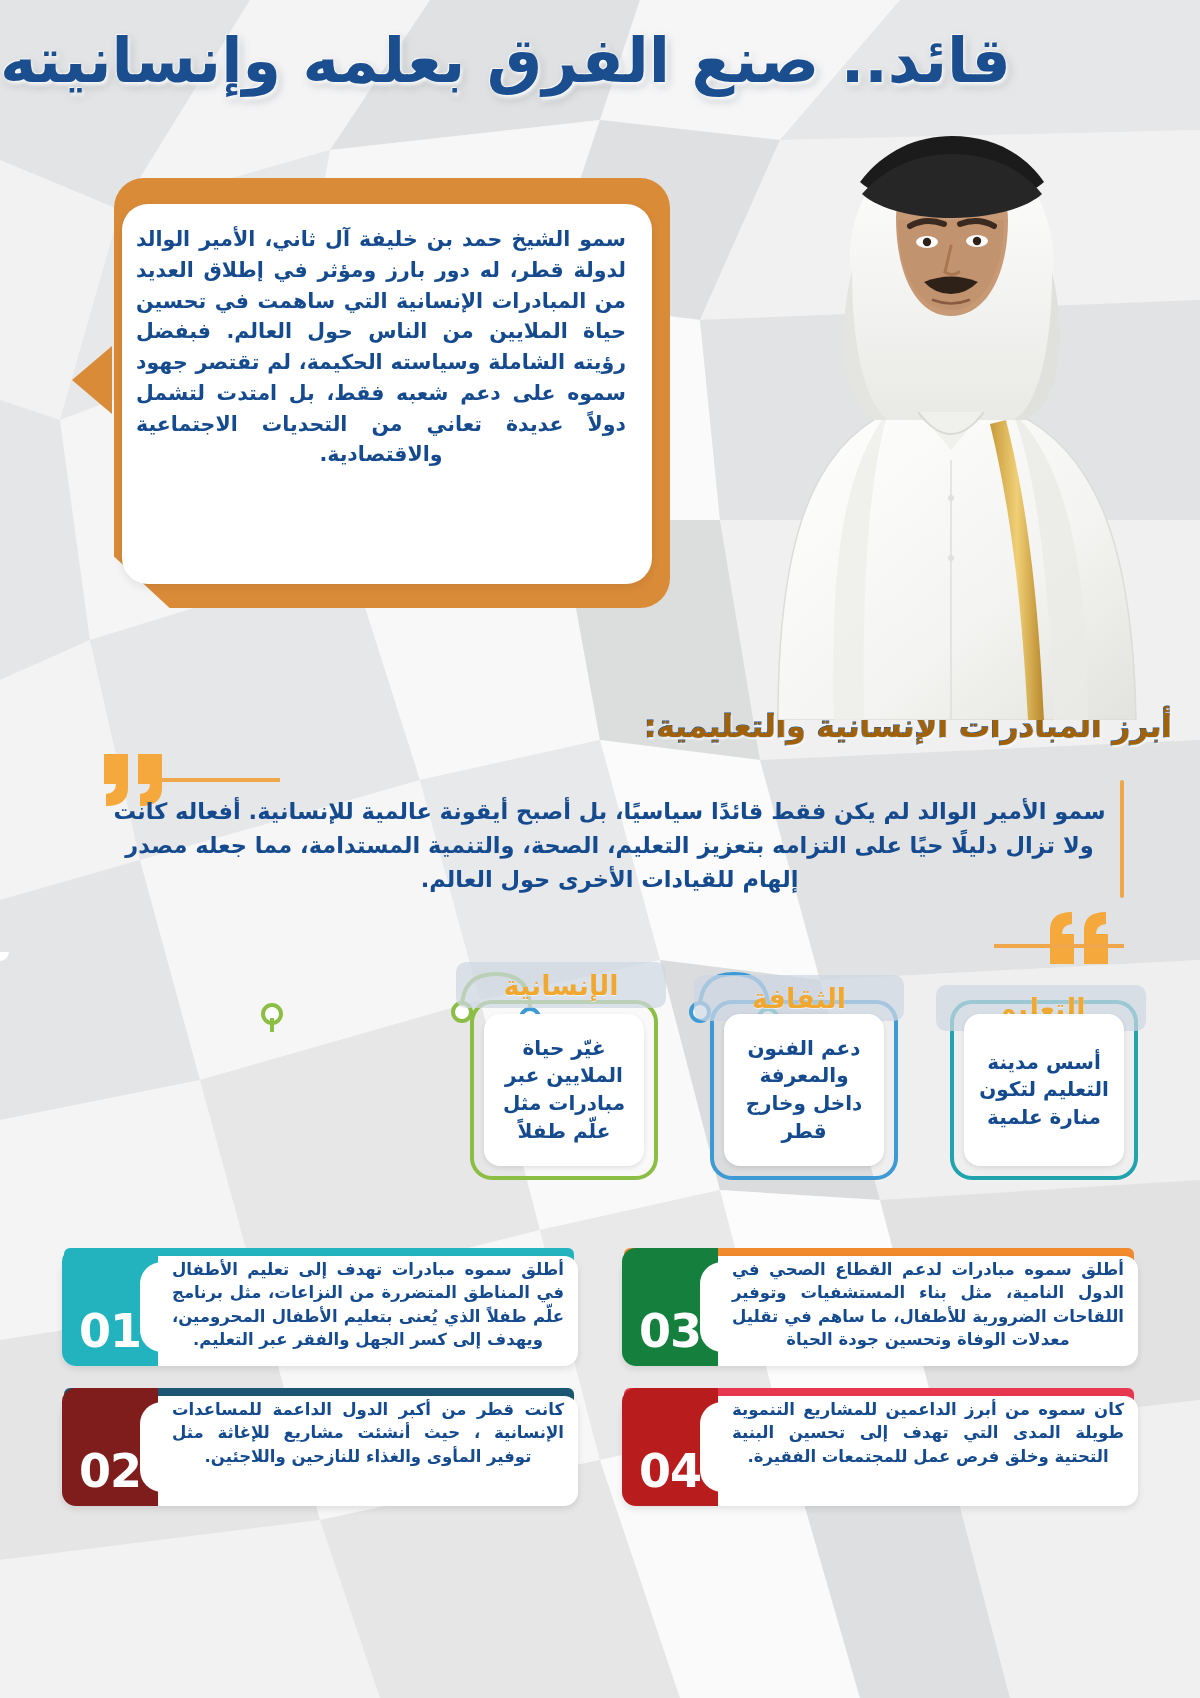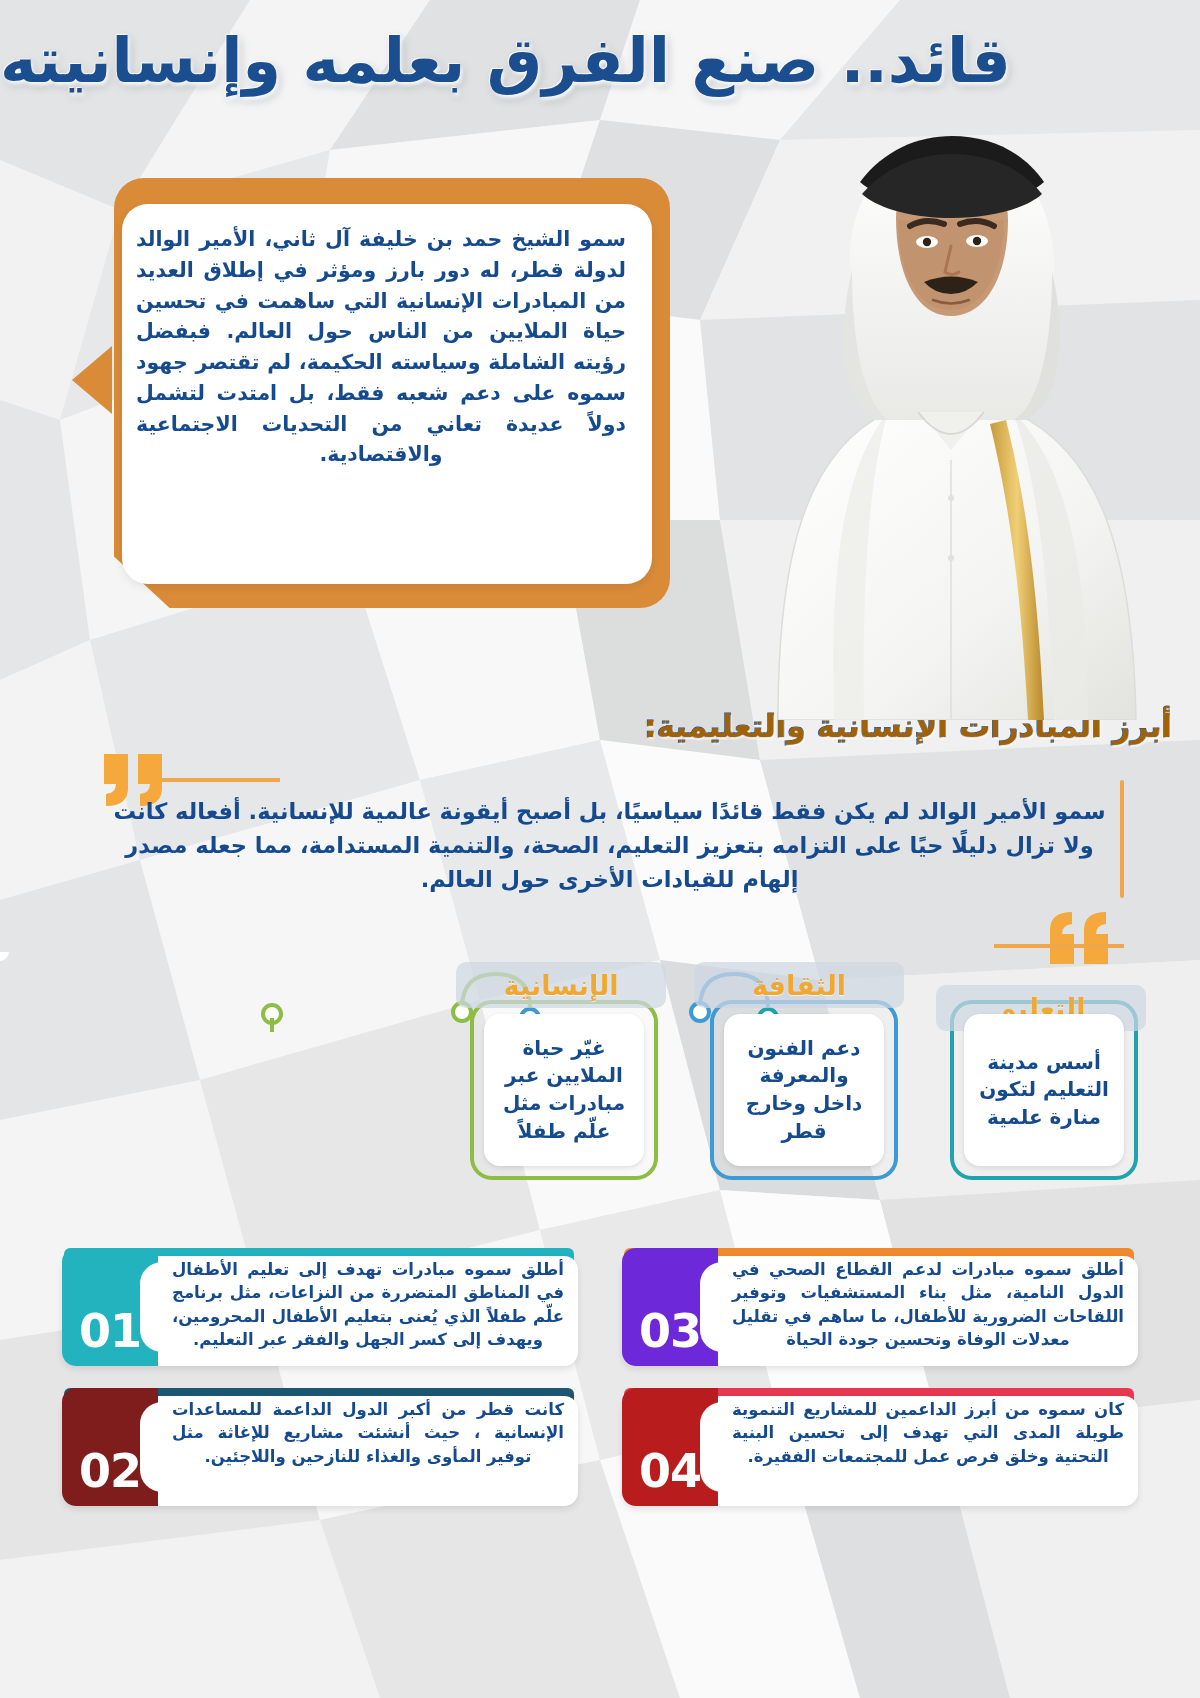--- a/index.html
+++ b/index.html
@@ -304,38 +304,38 @@
     </svg>
 
     <div class="cat" style="right:62px; border-color:#1fa3ad;">
       <div class="cat-label" style="right:-12px;margin-top:23px;">التعليم</div>
       <div class="cat-inner">
         <div class="cat-text">أسس مدينة التعليم لتكون منارة علمية</div>
       </div>
     </div>
 
     <div class="cat" style="right:302px; border-color:#3d9ad4;">
-      <div class="cat-label" style="right:-10px;">الثقافة</div>
+      <div class="cat-label" style="right:-10px;margin-top:13px;">الثقافة</div>
       <div class="cat-inner">
         <div class="cat-text">دعم الفنون والمعرفة داخل وخارج قطر</div>
       </div>
     </div>
 
     <div class="cat" style="right:542px; border-color:#8cbe45;">
       <div class="cat-label" style="right:-12px;">الإنسانية</div>
       <div class="cat-inner">
         <div class="cat-text">غيّر حياة الملايين عبر مبادرات مثل علّم طفلاً</div>
       </div>
     </div>
   </div>
 
   <div class="nbox" style="top:1248px; right:62px;">
     <div class="bar" style="background:#f08a2c"></div>
     <div class="body"></div>
-    <div class="tag" style="background:#6d28d9">
+    <div class="tag" style="background:#15803d">
       <span class="num">03</span>
     </div>
     <div class="notch"></div>
     <div class="txt">أطلق سموه مبادرات لدعم القطاع الصحي في الدول النامية، مثل بناء المستشفيات وتوفير اللقاحات الضرورية للأطفال، ما ساهم في تقليل معدلات الوفاة وتحسين جودة الحياة</div>
   </div>
 
   <div class="nbox" style="top:1248px; right:622px;">
     <div class="bar" style="background:#23b3bf"></div>
     <div class="body"></div>
     <div class="tag" style="background:#23b3bf">

